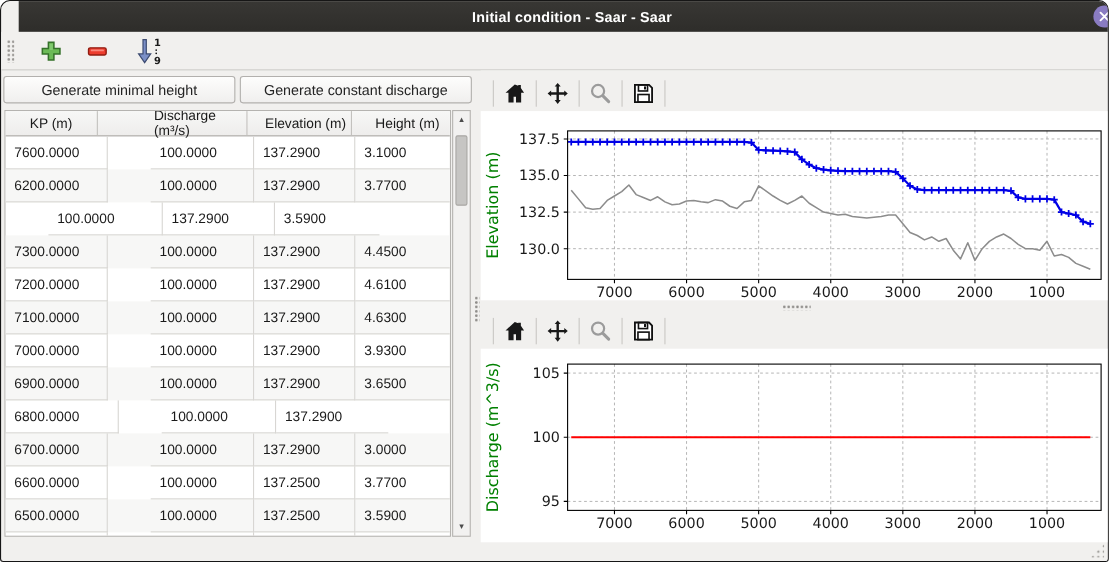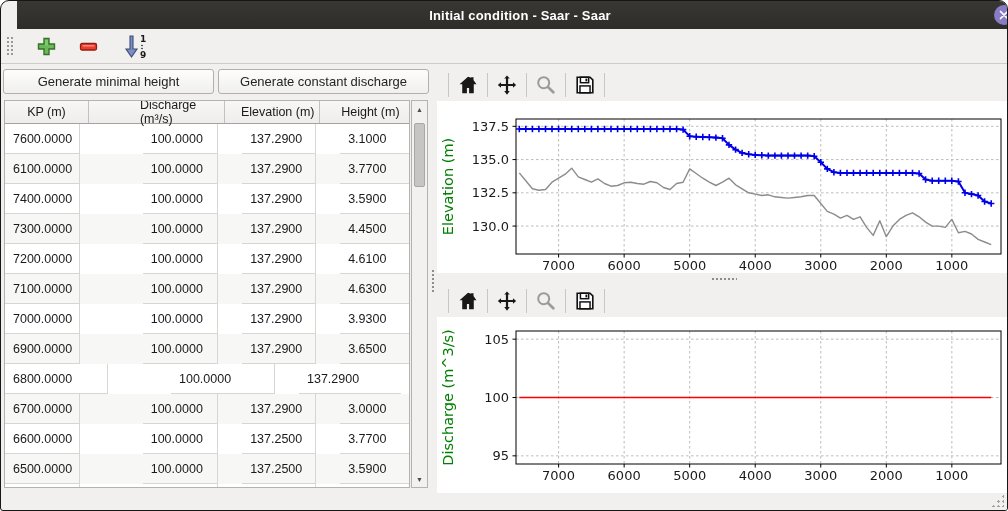--- a/index.html
+++ b/index.html
@@ -29,21 +29,21 @@
     font-size:13px; color:#242424; cursor:pointer; }
 
   
   .table { position:absolute; left:3px; top:99px; width:406px; height:388px;
     background:#fff; border:1px solid #b5b3b0; overflow:hidden; }
   .thead { display:flex; height:23px; background:linear-gradient(#f7f7f6,#eeedec); border-bottom:1px solid #a5a3a0;gap:12px; }
   .hcell { font-size:12.5px; color:#1a1a1a; display:flex; align-items:center; justify-content:center;
     border-right:1px solid #c3c1be; }
   .hcell:last-child { border-right:none; }
   .c0 { width:103px; } .c1 { width:104px;margin-left:39px; } .c2 { width:102px; } .c3 { width:95px; }
-  .trow { display:flex; height:30px;gap:24px; }
+  .trow { display:flex; height:30px; }
   .trow:nth-child(even) { background:#f7f7f6; }
   .tcell { font-size:12.5px; color:#1a1a1a; padding-left:8px; display:flex; align-items:center;
     border-right:1px solid #d8d6d3; border-bottom:1px solid #d8d6d3; }
   .tcell:last-child { border-right:none; }
 
   
   .vscroll { position:absolute; left:410px; top:99px; width:17px; height:388px;
     background:#f2f1f0; border:1px solid #b5b3b0; }
   .sb-btn { position:absolute; left:0; width:15px; height:16px; display:flex; align-items:center;
     justify-content:center; font-size:7px; color:#4c4c4c; }
@@ -122,27 +122,26 @@
       <div class="hcell c3">Height (m)</div>
     </div>
     <div class="tbody" id="tbody">
         <div class="trow">
           <div class="tcell c0">7600.0000</div>
           <div class="tcell c1">100.0000</div>
           <div class="tcell c2">137.2900</div>
           <div class="tcell c3">3.1000</div>
         </div>
         <div class="trow">
-          <div class="tcell c0">6100.0000</div>
+          <div class="tcell c0">6200.0000</div>
           <div class="tcell c1">100.0000</div>
           <div class="tcell c2">137.2900</div>
           <div class="tcell c3">3.7700</div>
         </div>
         <div class="trow">
-          <div class="tcell c0">7400.0000</div>
           <div class="tcell c1">100.0000</div>
           <div class="tcell c2">137.2900</div>
           <div class="tcell c3">3.5900</div>
         </div>
         <div class="trow">
           <div class="tcell c0">7300.0000</div>
           <div class="tcell c1">100.0000</div>
           <div class="tcell c2">137.2900</div>
           <div class="tcell c3">4.4500</div>
         </div>

